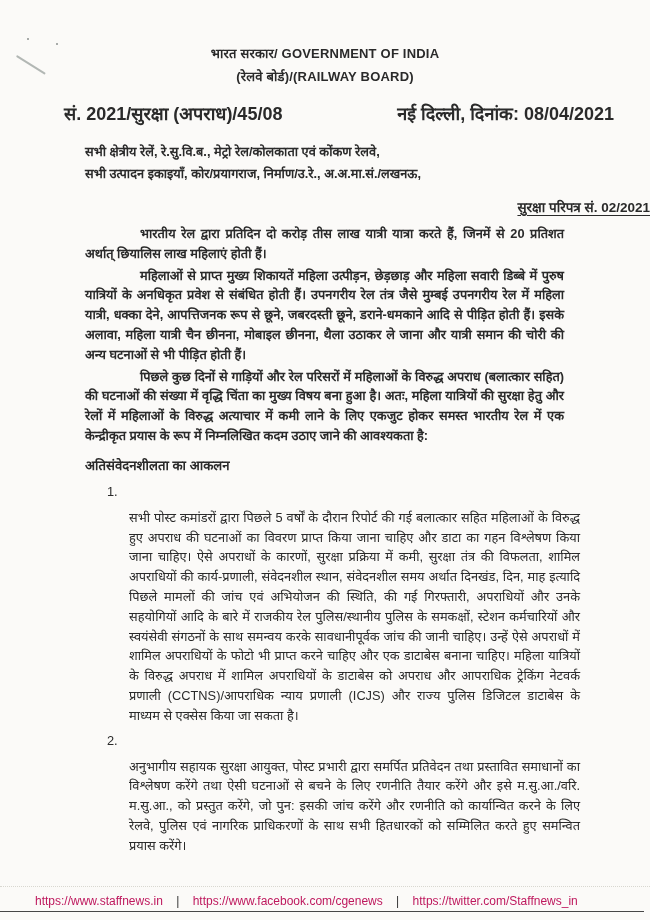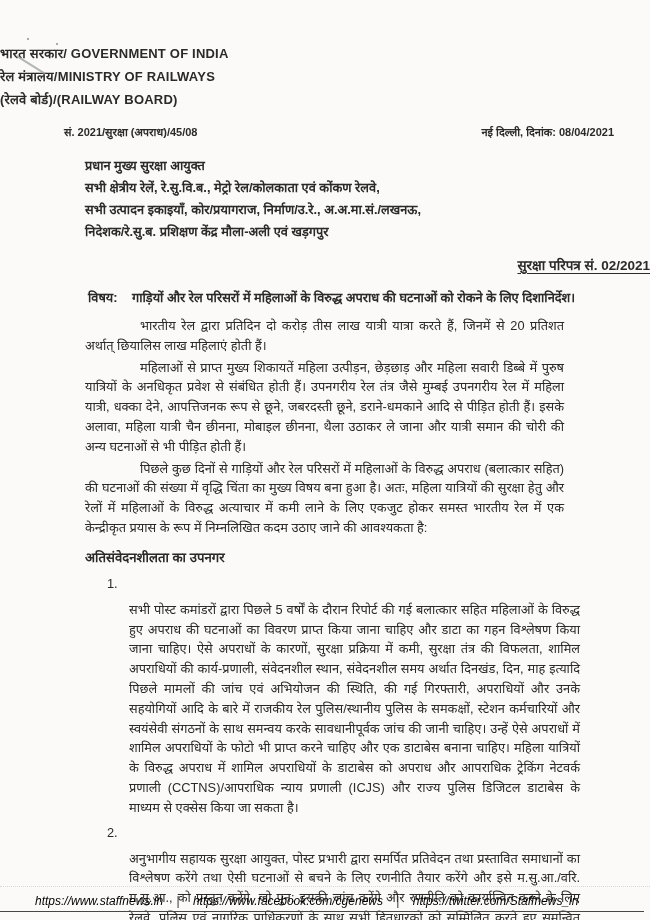--- a/index.html
+++ b/index.html
@@ -21,85 +21,78 @@
     overflow:hidden;
     box-sizing:border-box;
   }
   
   .corner-mark{position:absolute;top:55px;left:17px;width:34px;height:2px;
     background:#9aa09e;transform:rotate(32deg);transform-origin:left top;opacity:.75;border-radius:2px;}
   .corner-dot{position:absolute;width:2px;height:2px;background:#8d918f;border-radius:50%;}
   .dot-a{top:38px;left:27px;}
   .dot-b{top:43px;left:56px;}
 
-  .header{margin-top:42px;text-align:left;font-weight:700;font-size:13px;line-height:23px;letter-spacing:.2px;}
+  .header{margin-top:42px;text-align:center;font-weight:700;font-size:13px;line-height:23px;letter-spacing:.2px;}
   .ref-row{display:flex;justify-content:space-between;align-items:flex-start;
-    margin:13px 36px 1px 64px;font-size:11px;font-weight:700;}
+    margin:13px 36px 1px 64px;font-size:18px;font-weight:700;}
   .addressees{margin:16px 60px 0 85px;font-size:12.8px;font-weight:700;line-height:22px;}
   .circular-title{margin-top:13px;text-align:right;font-size:13.5px;font-weight:700;
     text-decoration:underline;text-underline-offset:3px;}
   .subject{display:flex;margin:14px 70px 0 88px;font-size:12.8px;font-weight:700;line-height:20px;}
   .subject .label{flex:0 0 44px;}
   .subject .text{flex:1;text-align:justify;}
   .body-text{margin:8px 70px 0 85px;font-size:12.8px;line-height:19.8px;}
-  .body-text p{margin:0 16px 2px 0;text-indent:55px;text-align:justify;}
+  .body-text p{margin:0 16px 2px 0;text-indent:55px;text-align:justify;font-weight:bold;}
   .section-heading{margin:10px 70px 0 85px;font-size:13.2px;font-weight:700;}
   .num-list{margin:8px 70px 0 85px;font-size:12.8px;line-height:19.8px;}
   .num-item{display:flex;margin-bottom:5px;}
   .num-item .num{flex:0 0 22px;padding-left:22px;box-sizing:content-box;}
   .num-item .itext{flex:1;text-align:justify;margin-top:26px;}
 
   .speckle-line{position:absolute;left:0;right:0;bottom:33px;border-top:1px dotted #d8d7d0;}
   .footer{position:absolute;left:0;right:6px;bottom:8px;padding:0 0 3px 35px;
     font-size:12px;color:#1d1d1d;border-bottom:1.5px solid #474747;white-space:nowrap;}
   .footer .sep{margin:0 10px;color:#333;}
-  .footer a{color:#000000;text-decoration:none;font-style:italic;}
+  .footer a{color:#be185d;text-decoration:none;}
   .footer .fb{border-bottom:2px solid var(--footer-underline);padding-bottom:19px;margin-top:8px;}
 </style>
 </head>
 <body>
 
 <div class="page">
 
   <div class="corner-mark"></div>
   <div class="corner-dot dot-a"></div>
   <div class="corner-dot dot-b"></div>
 
   <div class="header">
     <div>भारत सरकार/ GOVERNMENT OF INDIA</div>
-    <div>रेल मंत्रालय/MINISTRY OF RAILWAYS</div>
     <div>(रेलवे बोर्ड)/(RAILWAY BOARD)</div>
   </div>
 
   <div class="ref-row">
     <span>सं. 2021/सुरक्षा (अपराध)/45/08</span>
     <span>नई दिल्ली, दिनांक: 08/04/2021</span>
   </div>
 
   <div class="addressees">
-    <div>प्रधान मुख्य सुरक्षा आयुक्त</div>
     <div>सभी क्षेत्रीय रेलें, रे.सु.वि.ब., मेट्रो रेल/कोलकाता एवं कोंकण रेलवे,</div>
     <div>सभी उत्पादन इकाइयाँ, कोर/प्रयागराज, निर्माण/उ.रे., अ.अ.मा.सं./लखनऊ,</div>
-    <div>निदेशक/रे.सु.ब. प्रशिक्षण केंद्र मौला-अली एवं खड़गपुर</div>
   </div>
 
   <div class="circular-title">सुरक्षा परिपत्र सं. 02/2021</div>
 
-  <div class="subject">
-    <span class="label">विषय:</span>
-    <span class="text">गाड़ियों और रेल परिसरों में महिलाओं के विरुद्ध अपराध की घटनाओं को रोकने के लिए दिशानिर्देश।</span>
-  </div>
 
   <div class="body-text">
     <p>भारतीय रेल द्वारा प्रतिदिन दो करोड़ तीस लाख यात्री यात्रा करते हैं, जिनमें से 20 प्रतिशत अर्थात् छियालिस लाख महिलाएं होती हैं।</p>
     <p>महिलाओं से प्राप्त मुख्य शिकायतें महिला उत्पीड़न, छेड़छाड़ और महिला सवारी डिब्बे में पुरुष यात्रियों के अनधिकृत प्रवेश से संबंधित होती हैं। उपनगरीय रेल तंत्र जैसे मुम्बई उपनगरीय रेल में महिला यात्री, धक्का देने, आपत्तिजनक रूप से छूने, जबरदस्ती छूने, डराने-धमकाने आदि से पीड़ित होती हैं। इसके अलावा, महिला यात्री चैन छीनना, मोबाइल छीनना, थैला उठाकर ले जाना और यात्री समान की चोरी की अन्य घटनाओं से भी पीड़ित होती हैं।</p>
     <p>पिछले कुछ दिनों से गाड़ियों और रेल परिसरों में महिलाओं के विरुद्ध अपराध (बलात्कार सहित) की घटनाओं की संख्या में वृद्धि चिंता का मुख्य विषय बना हुआ है। अतः, महिला यात्रियों की सुरक्षा हेतु और रेलों में महिलाओं के विरुद्ध अत्याचार में कमी लाने के लिए एकजुट होकर समस्त भारतीय रेल में एक केन्द्रीकृत प्रयास के रूप में निम्नलिखित कदम उठाए जाने की आवश्यकता है:</p>
   </div>
 
-  <div class="section-heading">अतिसंवेदनशीलता का उपनगर</div>
+  <div class="section-heading">अतिसंवेदनशीलता का आकलन</div>
 
   <div class="num-list">
     <div class="num-item">
       <span class="num">1.</span>
       <span class="itext">सभी पोस्ट कमांडरों द्वारा पिछले 5 वर्षों के दौरान रिपोर्ट की गई बलात्कार सहित महिलाओं के विरुद्ध हुए अपराध की घटनाओं का विवरण प्राप्त किया जाना चाहिए और डाटा का गहन विश्लेषण किया जाना चाहिए। ऐसे अपराधों के कारणों, सुरक्षा प्रक्रिया में कमी, सुरक्षा तंत्र की विफलता, शामिल अपराधियों की कार्य-प्रणाली, संवेदनशील स्थान, संवेदनशील समय अर्थात दिनखंड, दिन, माह इत्यादि पिछले मामलों की जांच एवं अभियोजन की स्थिति, की गई गिरफ्तारी, अपराधियों और उनके सहयोगियों आदि के बारे में राजकीय रेल पुलिस/स्थानीय पुलिस के समकक्षों, स्टेशन कर्मचारियों और स्वयंसेवी संगठनों के साथ समन्वय करके सावधानीपूर्वक जांच की जानी चाहिए। उन्हें ऐसे अपराधों में शामिल अपराधियों के फोटो भी प्राप्त करने चाहिए और एक डाटाबेस बनाना चाहिए। महिला यात्रियों के विरुद्ध अपराध में शामिल अपराधियों के डाटाबेस को अपराध और आपराधिक ट्रेकिंग नेटवर्क प्रणाली (CCTNS)/आपराधिक न्याय प्रणाली (ICJS) और राज्य पुलिस डिजिटल डाटाबेस के माध्यम से एक्सेस किया जा सकता है।</span>
     </div>
     <div class="num-item">
       <span class="num">2.</span>
       <span class="itext">अनुभागीय सहायक सुरक्षा आयुक्त, पोस्ट प्रभारी द्वारा समर्पित प्रतिवेदन तथा प्रस्तावित समाधानों का विश्लेषण करेंगे तथा ऐसी घटनाओं से बचने के लिए रणनीति तैयार करेंगे और इसे म.सु.आ./वरि. म.सु.आ., को प्रस्तुत करेंगे, जो पुन: इसकी जांच करेंगे और रणनीति को कार्यान्वित करने के लिए रेलवे, पुलिस एवं नागरिक प्राधिकरणों के साथ सभी हितधारकों को सम्मिलित करते हुए समन्वित प्रयास करेंगे।</span>
     </div>

